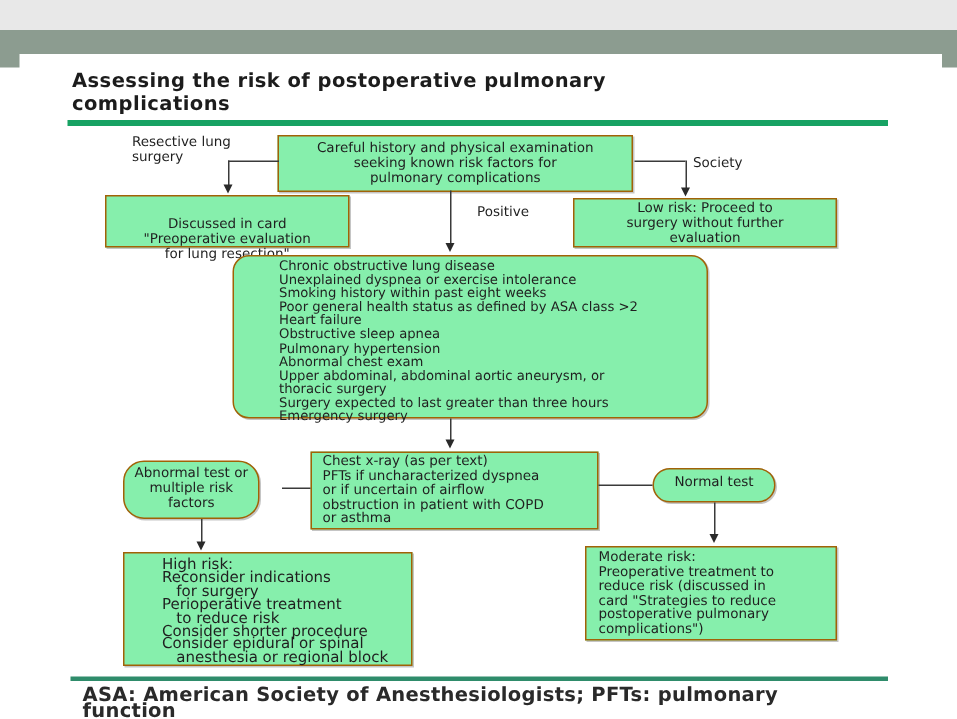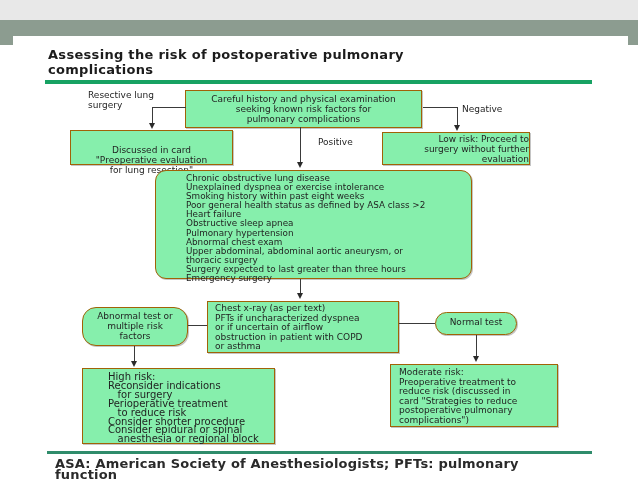--- a/index.html
+++ b/index.html
@@ -20,25 +20,25 @@
 
   
   .box{position:absolute;border:1px solid #a16207;background:#86efac;color:#1f1f1f;
        font-size:9px;line-height:10px;white-space:pre-wrap;box-sizing:border-box;
        box-shadow:1px 1px 0 rgba(90,90,90,.35);}
   .center{text-align:center;}
   .rounded{border-radius:12px;}
 
   #box-careful{left:185px;top:70px;width:237px;height:38px;padding-top:3px;}
   #box-discussed{left:70px;top:110px;width:163px;height:35px;padding-top:14px;}
-  #box-lowrisk{left:382px;top:112px;width:148px;height:33px;padding-top:1px;text-align:right;}
+  #box-lowrisk{left:382px;top:112px;width:176px;height:33px;padding-top:1px;}
   #box-riskfactors{left:155px;top:150px;width:317px;height:109px;border-radius:11px;
                    padding:3px 6px 0 30px;font-size:8.8px;line-height:9.1px;}
   #box-chestxray{left:207px;top:281px;width:192px;height:52px;padding:2px 0 0 7px;line-height:9.6px;}
-  #box-abnormal{left:82px;top:287px;width:106px;height:39px;border-radius:14px;padding-top:3px;}
+  #box-abnormal{left:82px;top:287px;width:91px;height:39px;border-radius:14px;padding-top:3px;}
   #pill-normal{left:435px;top:292px;width:82px;height:23px;border-radius:12px;padding-top:4px;}
   #box-highrisk{left:82px;top:348px;width:193px;height:76px;padding:4px 4px 0 25px;line-height:8.9px;font-size:10px;}
   #box-moderate{left:390px;top:344px;width:168px;height:63px;padding:3px 4px 0 8px;line-height:9.6px;}
 
   
   .lbl{position:absolute;color:#1f1f1f;font-size:9px;line-height:10px;white-space:pre-wrap;}
   #lbl-resective{left:88px;top:70px;}
   #lbl-negative{left:462px;top:84px;}
   #lbl-positive{left:318px;top:117px;}
 
@@ -69,21 +69,21 @@
   <div id="sage-top" class="sage"></div>
   <div id="sage-left" class="sage"></div>
   <div id="sage-right" class="sage"></div>
 
   <div id="title">Assessing the risk of postoperative pulmonary
 complications</div>
   <div id="title-rule"></div>
 
   <div id="lbl-resective" class="lbl">Resective lung
 surgery</div>
-  <div id="lbl-negative" class="lbl">Negative</div>
+  <div id="lbl-negative" class="lbl">Society</div>
   <div id="lbl-positive" class="lbl">Positive</div>
 
   <div id="box-careful" class="box center">Careful history and physical examination
 seeking known risk factors for
 pulmonary complications</div>
   <div id="box-discussed" class="box center">Discussed in card
 "Preoperative evaluation
 for lung resection"</div>
   <div id="box-lowrisk" class="box center">Low risk: Proceed to
 surgery without further

